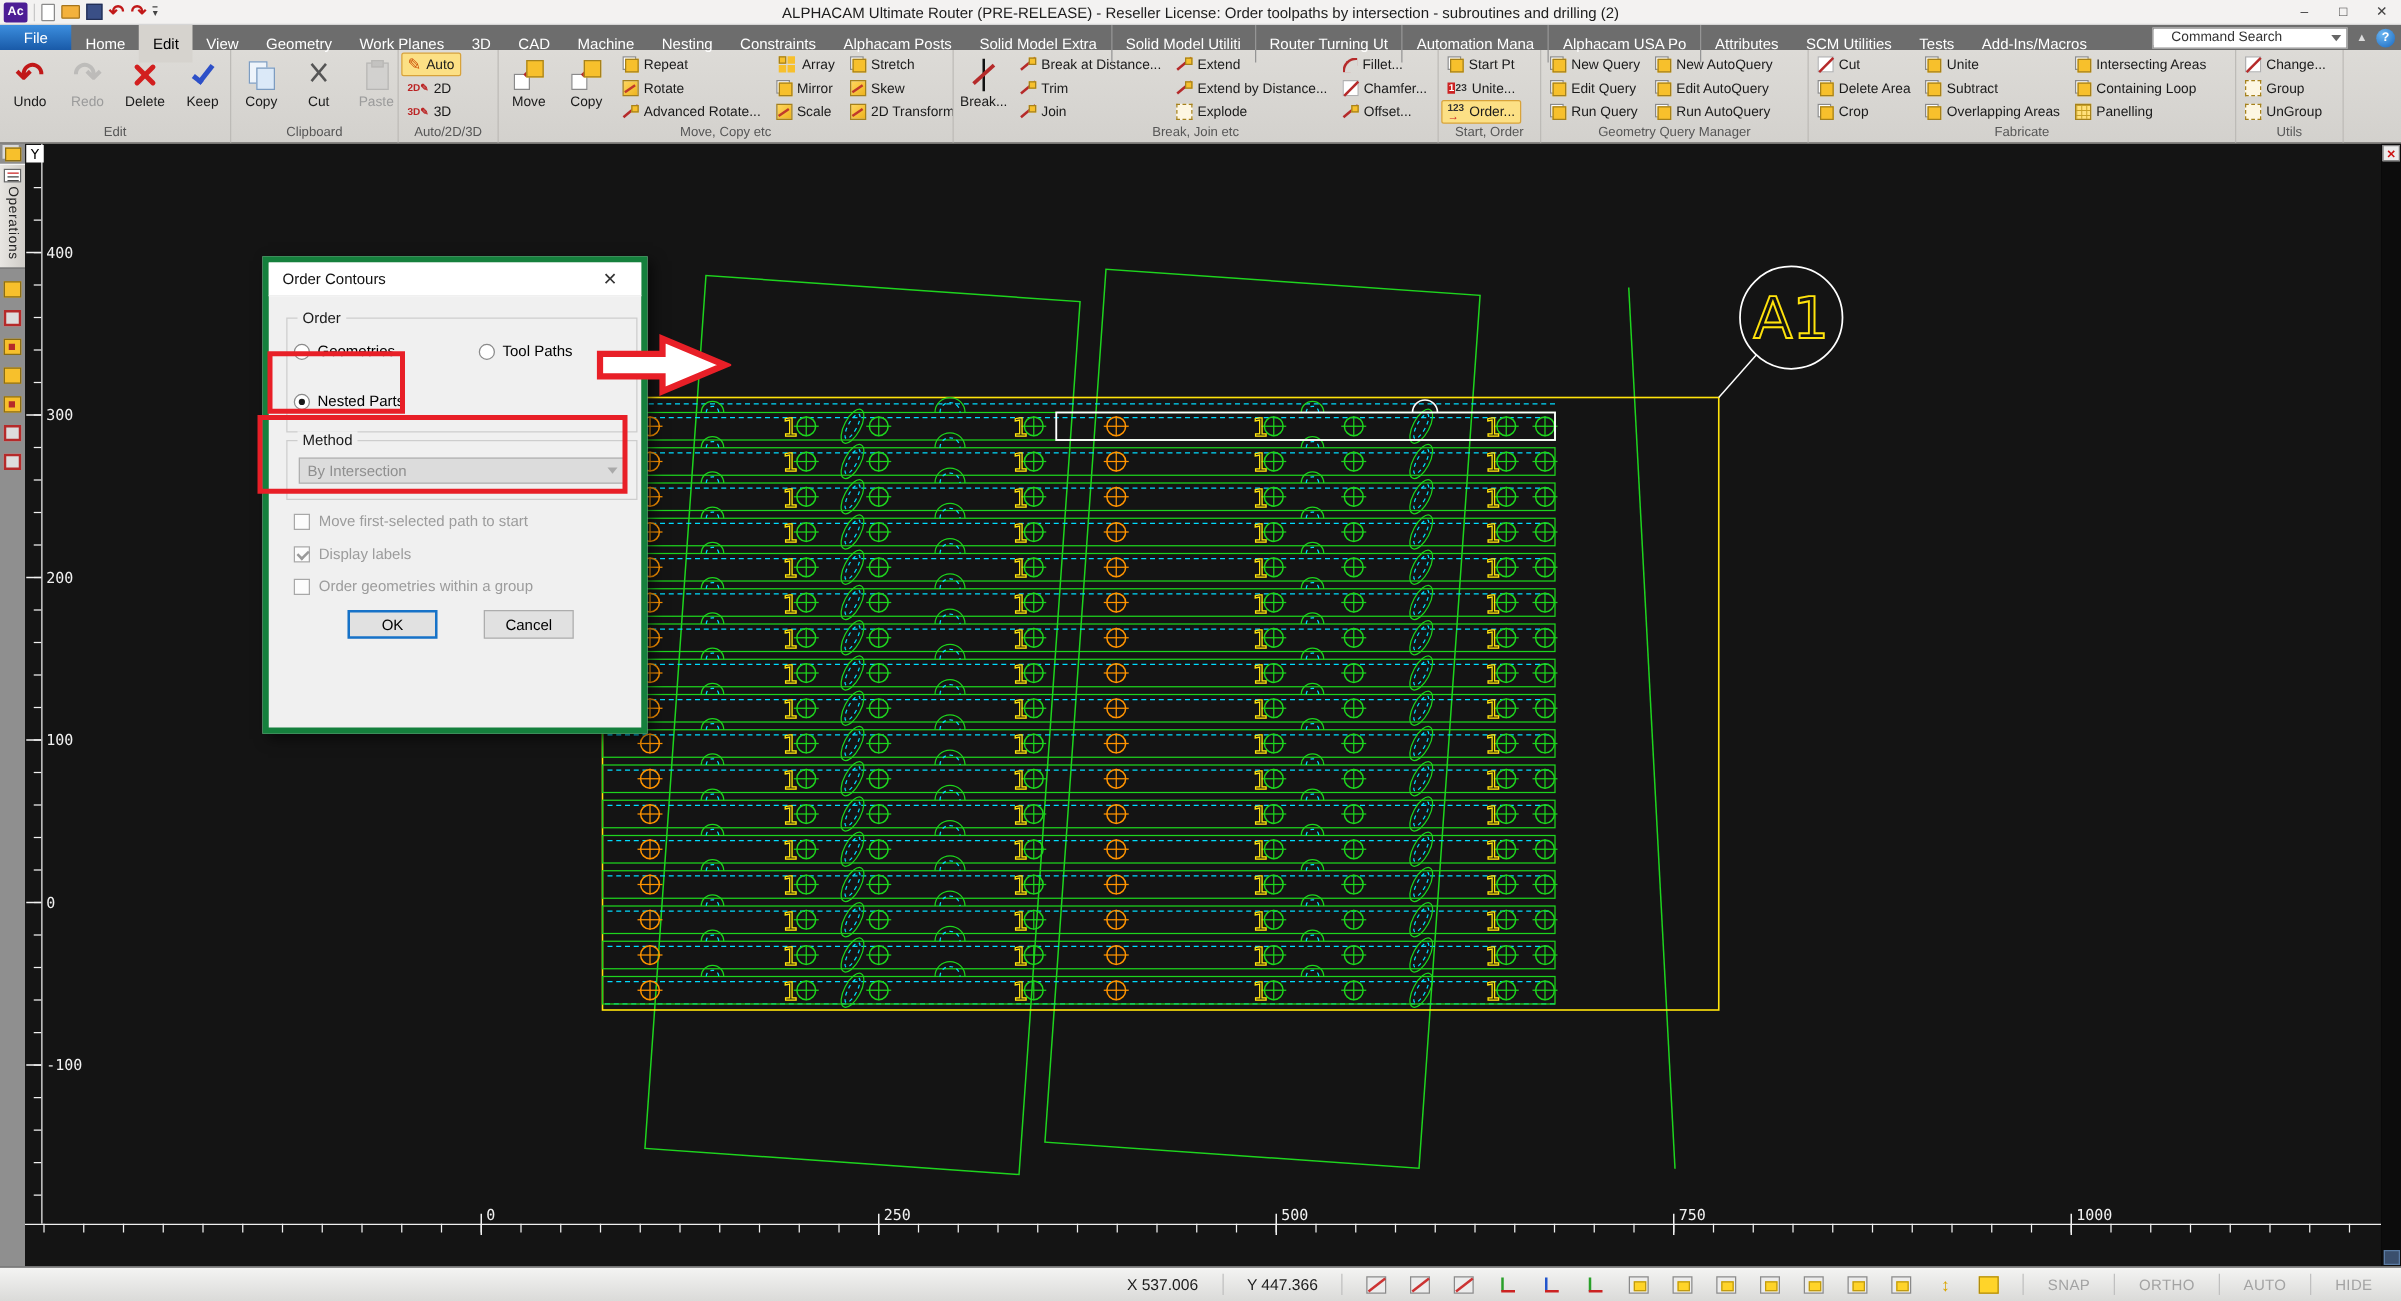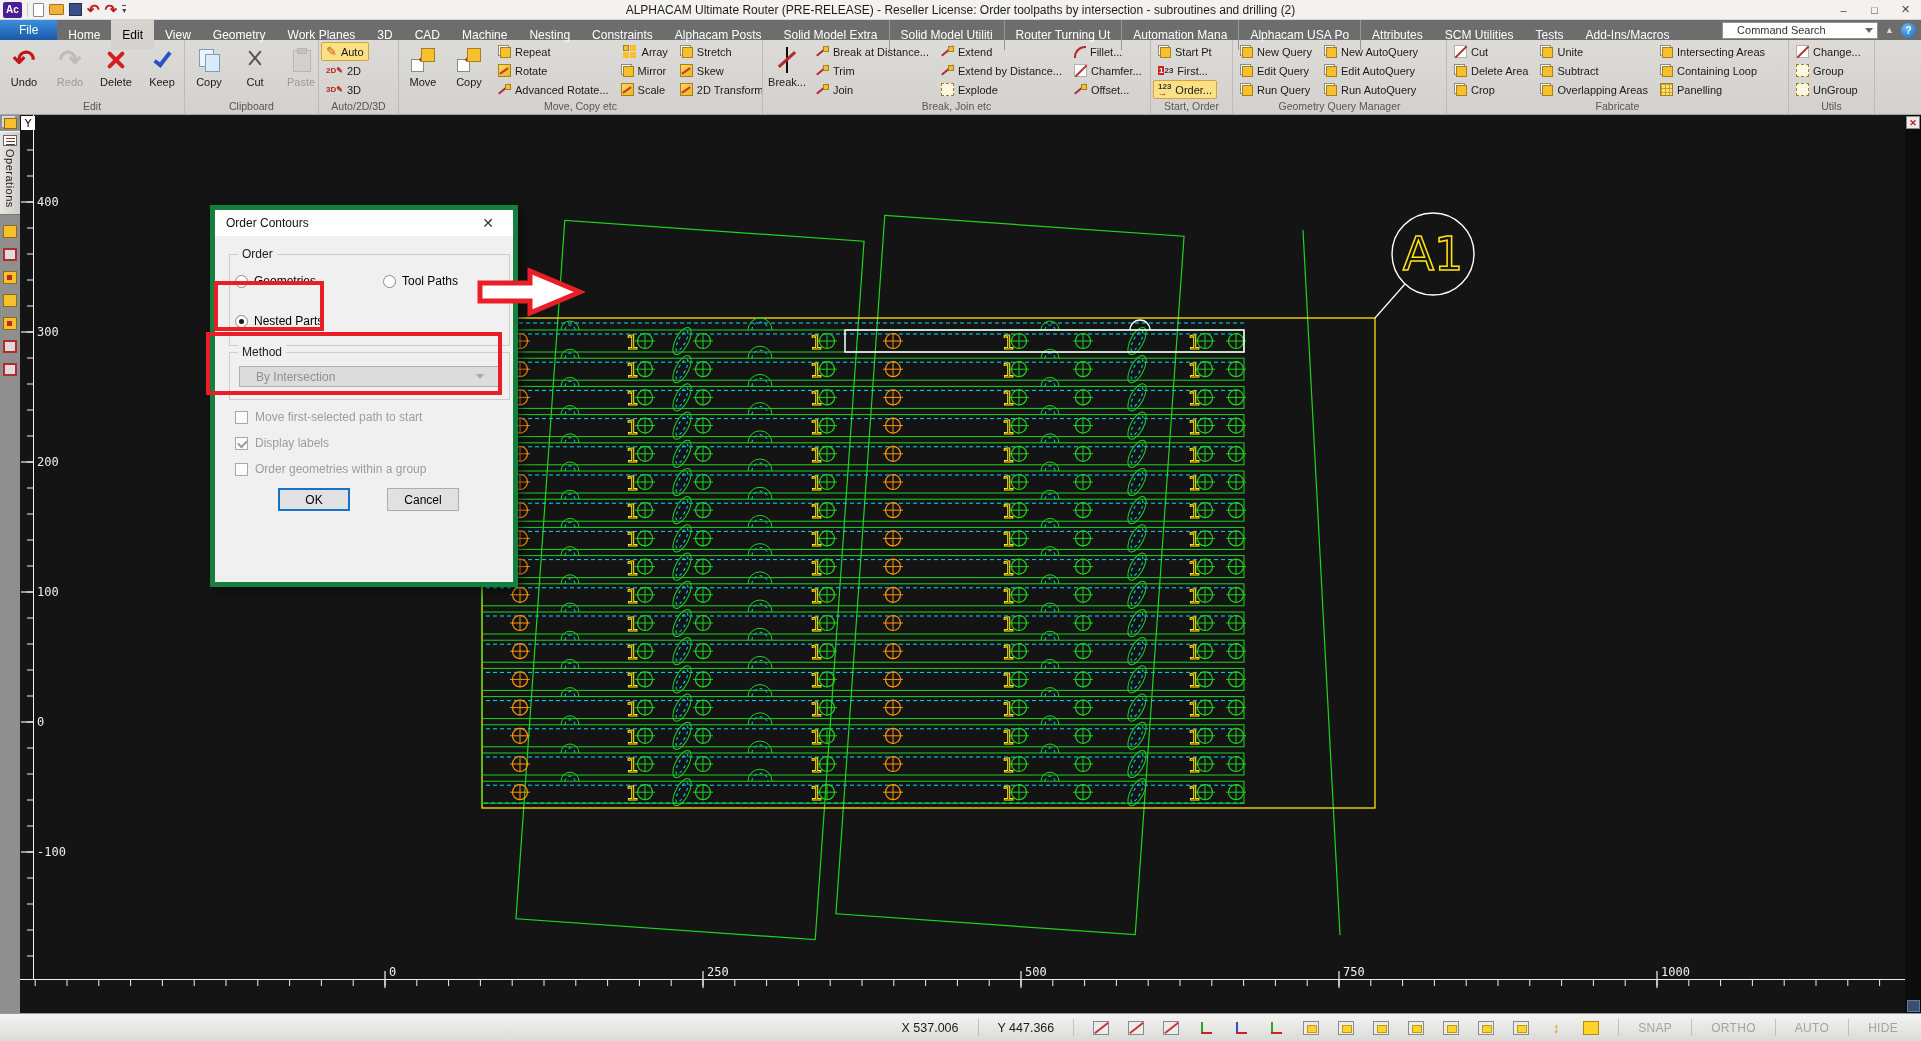--- a/index.html
+++ b/index.html
@@ -110,21 +110,21 @@
 
 
 .dialog{position:absolute;left:210px;top:205px;width:308px;height:382px;background:#f0f0f0;border:5px solid #15803d;box-shadow:4px 4px 10px rgba(0,0,0,.55);font-size:12px;color:#000;z-index:10}
 .dlg-title{height:27px;background:#fff;display:flex;align-items:center;padding:0 11px;font-size:12px;color:#111;border-bottom:1px solid #f0f0f0}
 .dlg-close{margin-left:auto;width:28px;text-align:center;font-size:14px;color:#333}
 .groupbox{position:absolute;border:1px solid #cdcdcd}
 .gb-label{position:absolute;top:-8px;left:8px;background:#f0f0f0;padding:0 4px;font-size:12px;color:#1a1a1a;white-space:nowrap}
 .radio{position:absolute;display:flex;align-items:center;gap:6px;font-size:12px;color:#000;white-space:nowrap}
 .rdot{width:13px;height:13px;border:1px solid #8a8a8a;border-radius:50%;background:#fff;position:relative;flex:none}
 .radio.checked .rdot::after{content:"";position:absolute;inset:3px;background:#1a1a1a;border-radius:50%}
-.dd{position:absolute;background:#dcdcdc;border:1px solid #b0b0b0;color:#8f8f8f;display:flex;align-items:center;padding:0 16px;font-size:12px}
+.dd{position:absolute;background:#dcdcdc;border:1px solid #b0b0b0;color:#8f8f8f;display:flex;align-items:center;padding:0 6px;font-size:12px}
 .ddchev{margin-left:auto;width:0;height:0;border-left:4px solid transparent;border-right:4px solid transparent;border-top:5px solid #a9a9a9}
 .cb{position:absolute;display:flex;align-items:center;gap:7px;color:#9c9c9c;font-size:12px;white-space:nowrap}
 .cbbox{width:13px;height:13px;border:1px solid #a8a8a8;background:#fcfcfc;position:relative;flex:none}
 .cb.checked .cbbox::after{content:"";position:absolute;left:2px;top:2px;width:7px;height:4px;border-left:2px solid #9a9a9a;border-bottom:2px solid #9a9a9a;transform:rotate(-45deg)}
 .dbtn{position:absolute;width:72px;height:23px;background:#e1e1e1;border:1px solid #adadad;font-size:12px;display:flex;align-items:center;justify-content:center;color:#000}
 .dbtn.focus{border:2px solid #1672c8}
 
 
 .annbox{position:absolute;border:4px solid #e81f27;z-index:30}
 #annbox1{left:214px;top:281px;width:110px;height:50px}
@@ -393,21 +393,21 @@
       </div>
       <div class="rgroup" style="width: 82px;">
         <div class="rbody">
           <div class="rcol">
             <div class="sbtn">
               <span class="sq2ic"></span>
               <span>Start Pt</span>
             </div>
             <div class="sbtn">
               <span class="t123"><span class="r1">1</span>23</span>
-              <span>First...</span>
+              <span>Unite...</span>
             </div>
             <div class="sbtn active">
               <span class="t123">123<span class="arr">→</span></span>
               <span>Order...</span>
             </div>
           </div>
         </div>
         <div class="rlabel">Start, Order</div>
       </div>
       <div class="rgroup" style="width: 214px;">

